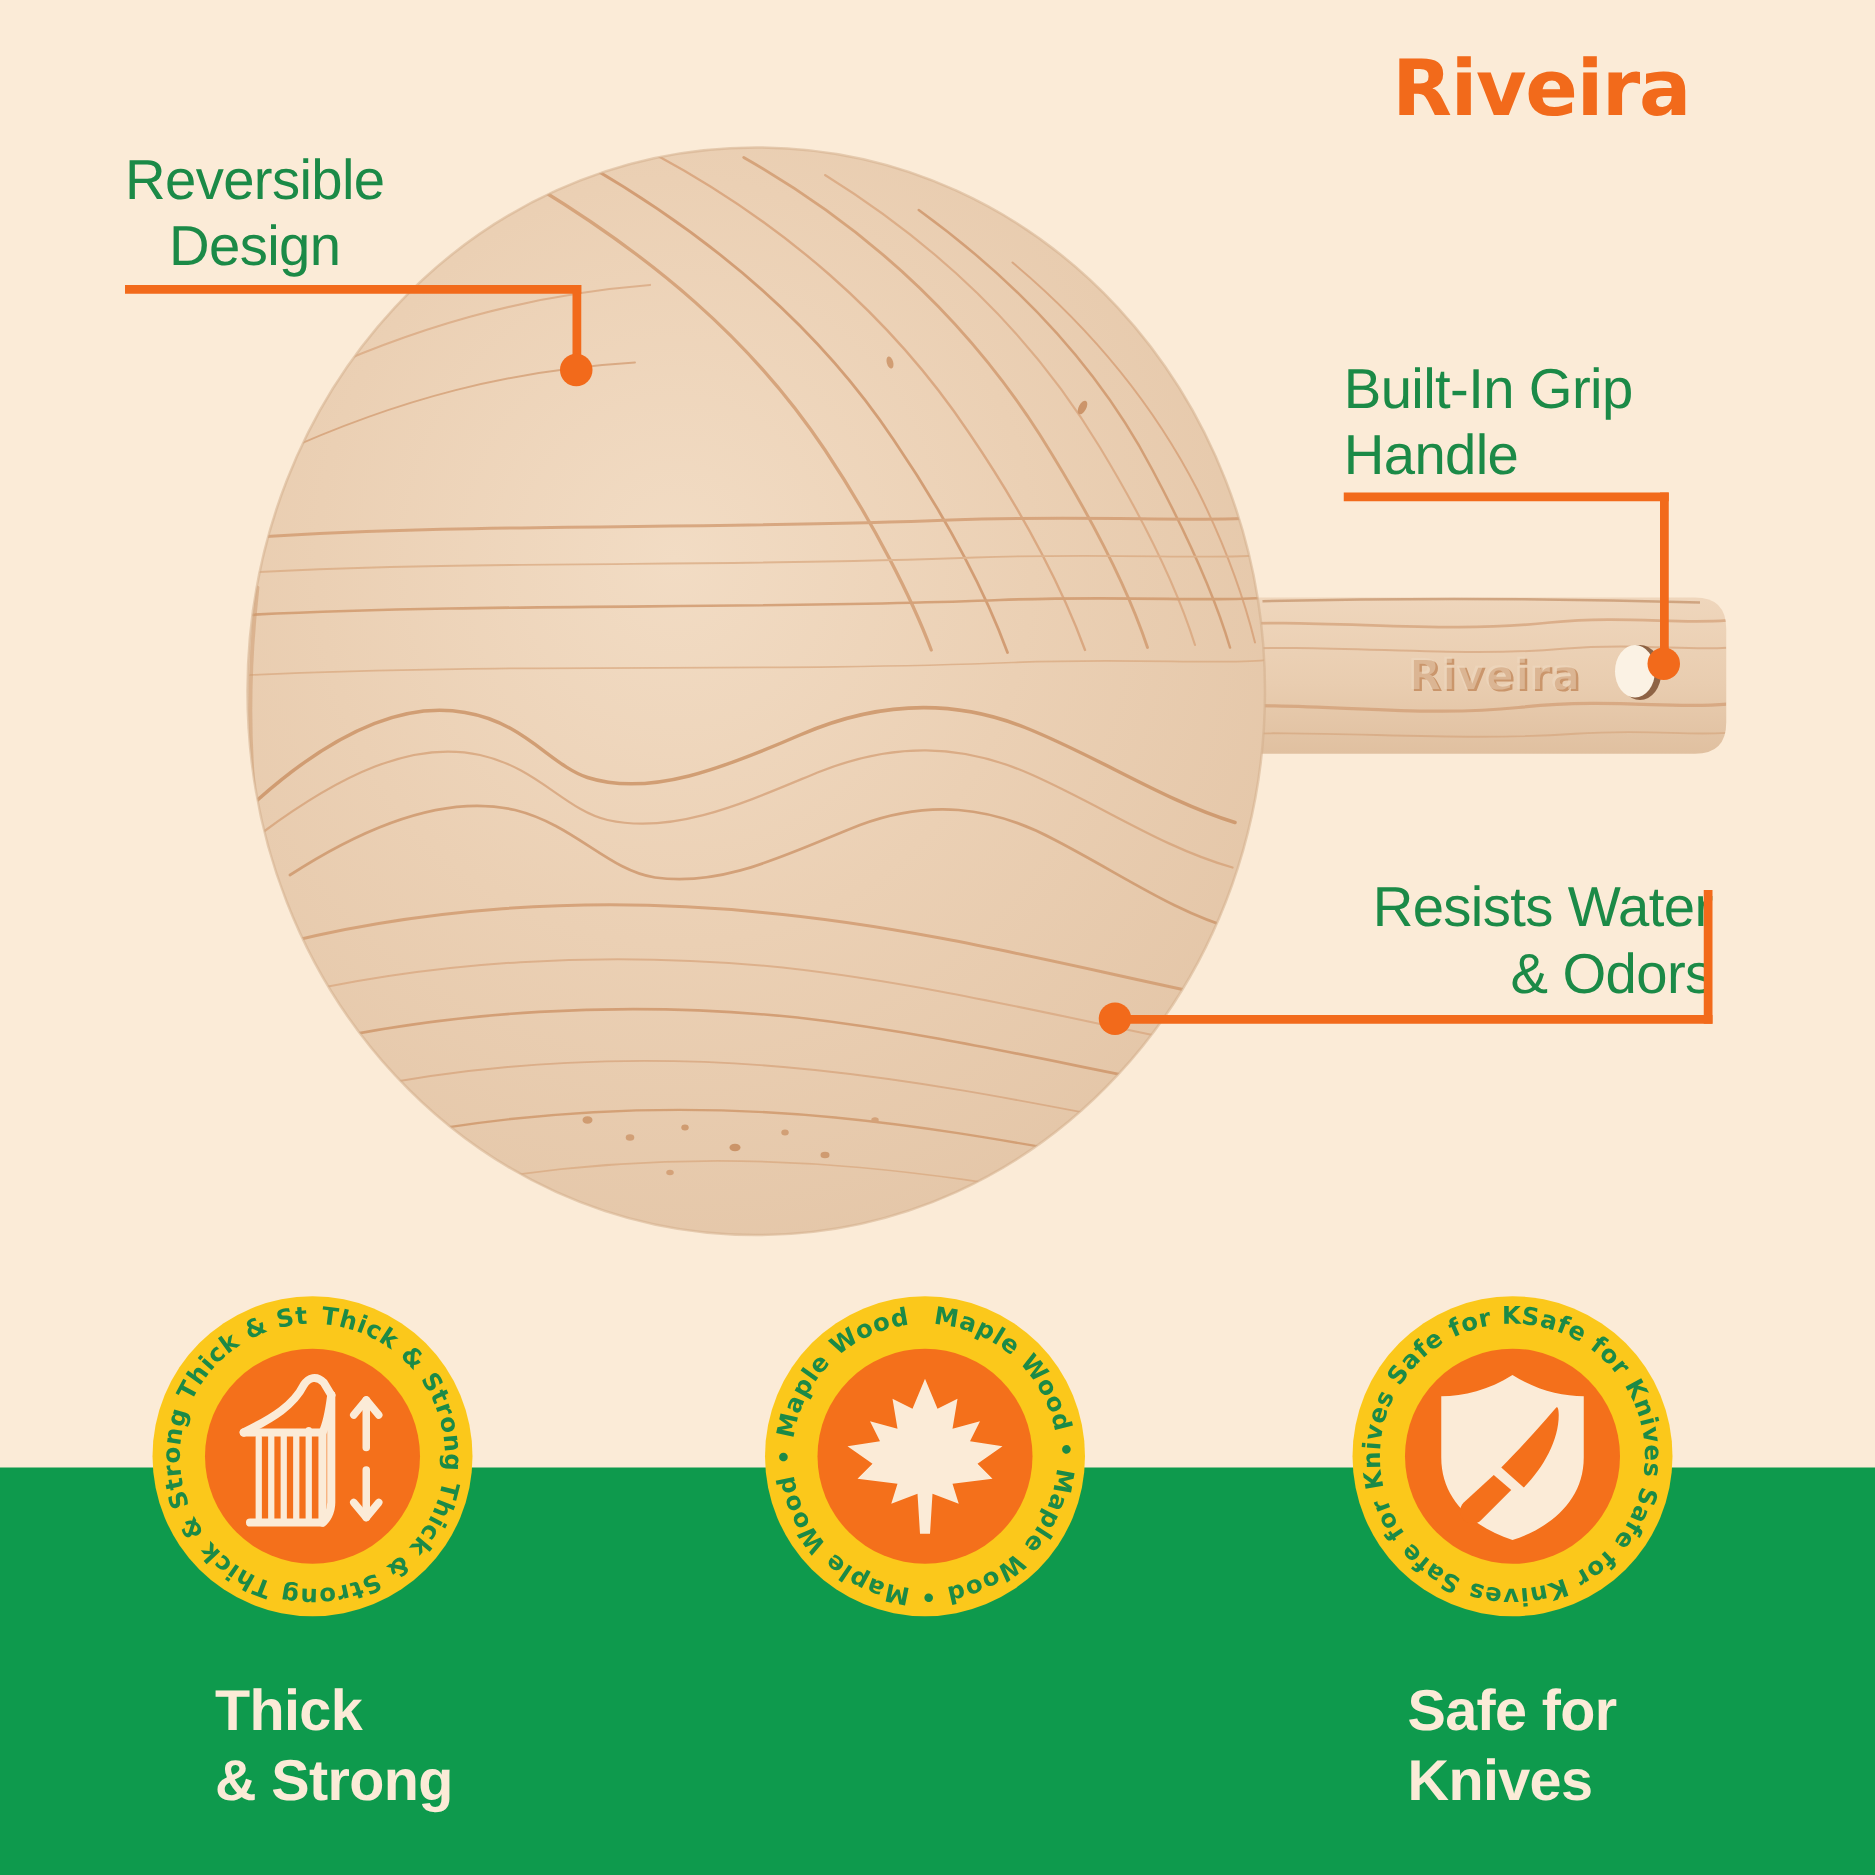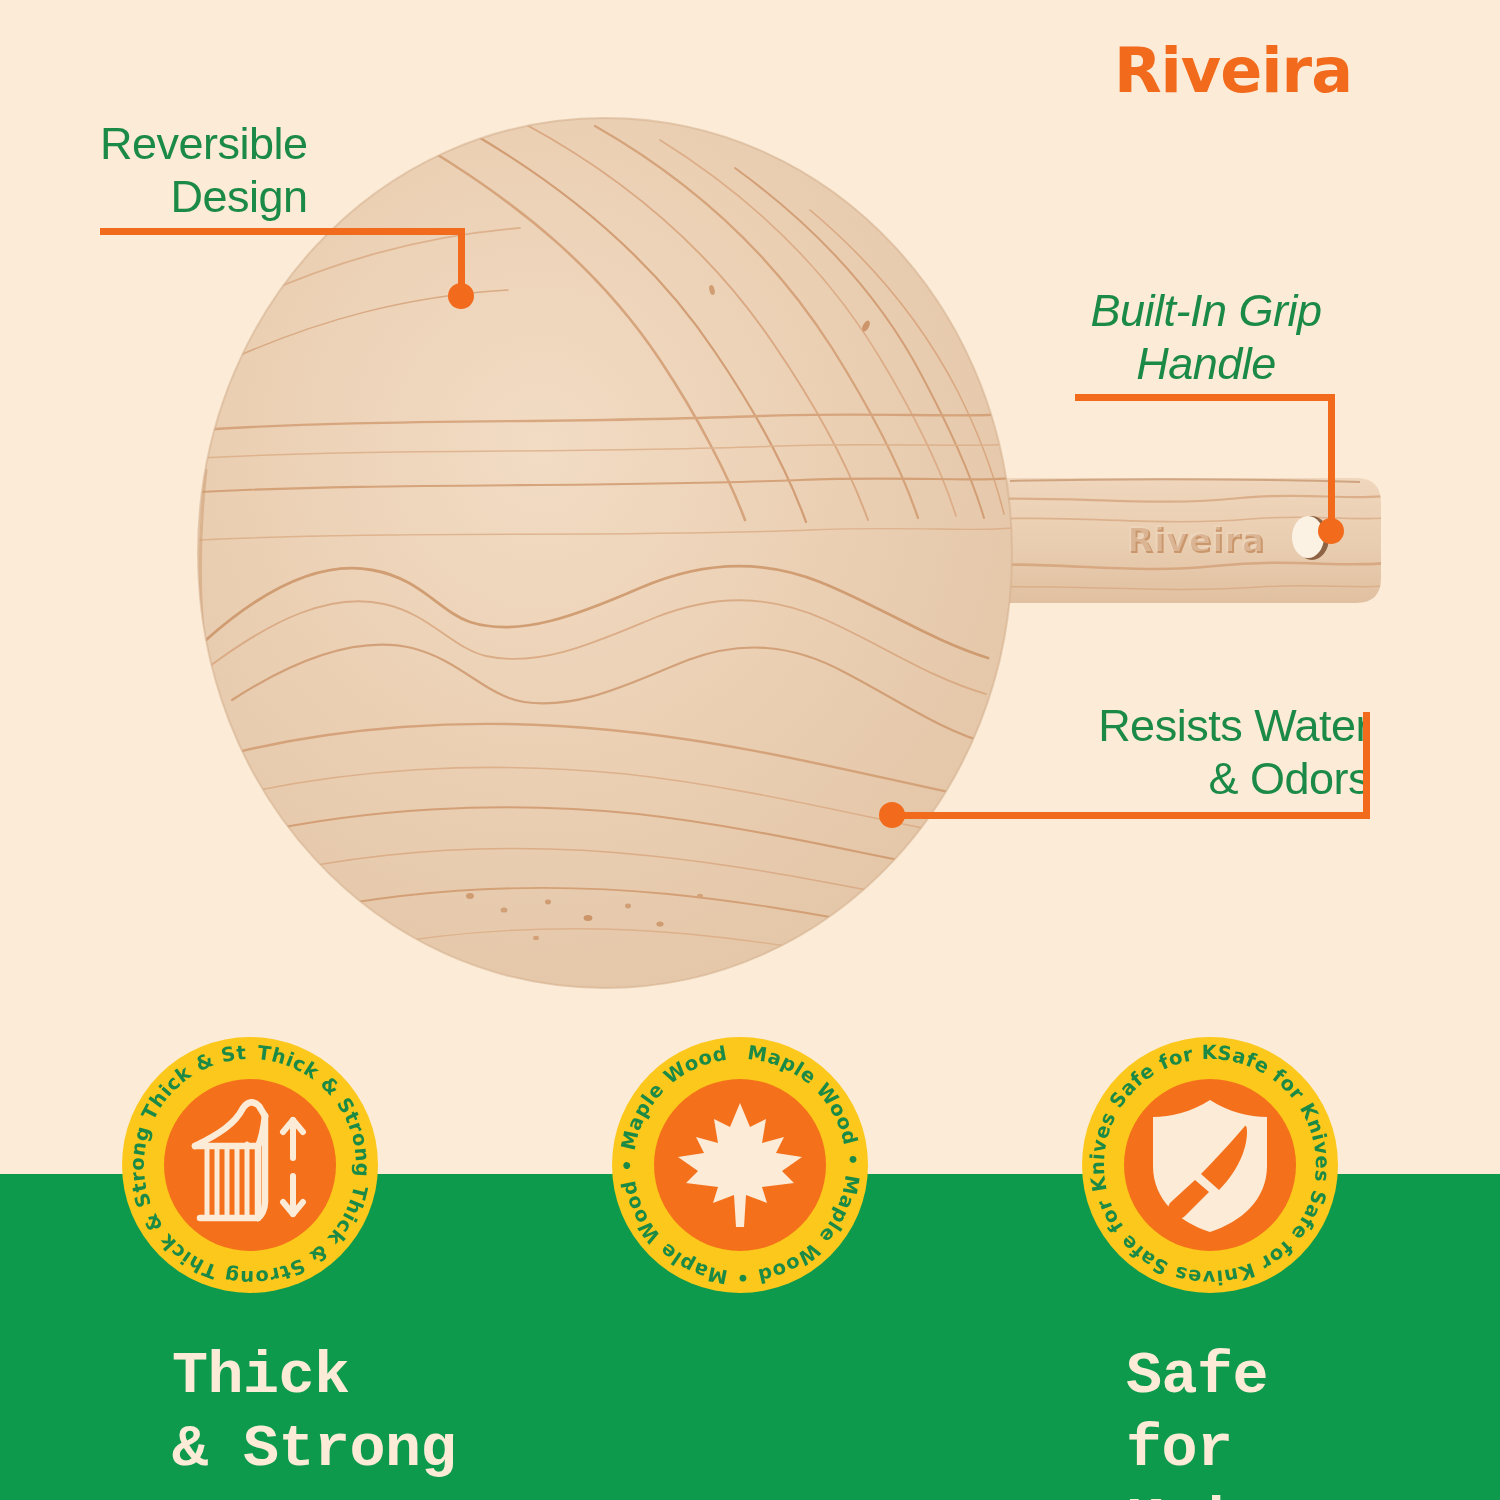--- a/index.html
+++ b/index.html
@@ -29,22 +29,22 @@
   
   .callout-text {
     position:absolute;
     color:#1B8A47;
     font-size:45px;
     line-height:1.17;
     font-weight:500;
     white-space:pre-line;
     letter-spacing:-0.5px;
   }
-  .c1 { left:100px; top:118px; text-align:right; }
-  .c2 { left:1075px; top:285px; text-align:center; width:262px;font-style:italic; }
+  .c1 { left:100px; top:118px; text-align:center; }
+  .c2 { left:1075px; top:285px; text-align:left; width:262px; }
   .c3 { left:1030px; top:700px; text-align:right; width:340px; }
 
   .line { position:absolute; background:#F26A1B; }
   .dot { position:absolute; width:26px; height:26px; border-radius:50%; background:#F26A1B; }
 
   
   .badges { position:absolute; left:0; top:1037px; width:1500px; height:260px; }
   .badge { position:absolute; width:256px; height:256px; }
   .badge .ring { position:absolute; inset:0; border-radius:50%; background:#FBC81B; }
   .badge .core { position:absolute; inset:42px; border-radius:50%; background:#F4701B; }
@@ -54,26 +54,26 @@
   .badge .glyph { position:absolute; inset:42px; display:flex; align-items:center; justify-content:center; }
 
   .b1 { left:122px; top:0; }
   .b2 { left:612px; top:0; }
   .b3 { left:1082px; top:0; }
 
   
   .caption {
     position:absolute;
     color:#FBEBD7;
-    font-size:60px;
+    font-size:46px;
     line-height:1.22;
     font-weight:bold;
     white-space:pre-line;
     letter-spacing:-0.5px;
-    font-family:Liberation Mono, monospace;
+    font-family:Liberation Sans, sans-serif;
   }
   .cap1 { left:172px; top:1340px; }
   .cap2 { left:668px; top:1340px; }
   .cap3 { left:1126px; top:1340px; }
 </style>
 </head>
 <body>
 
 <div class="stage">
 

